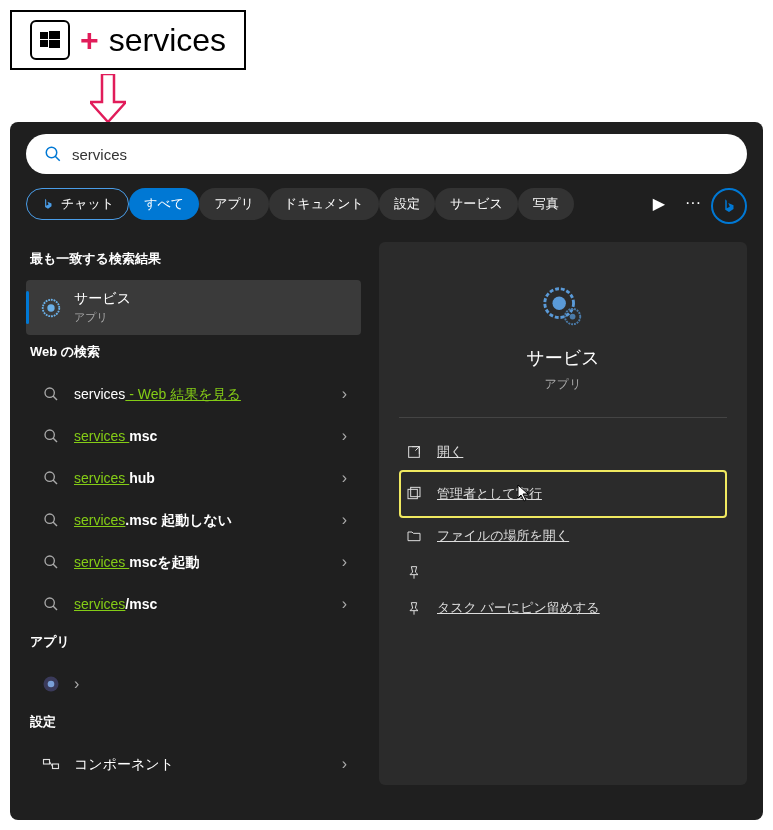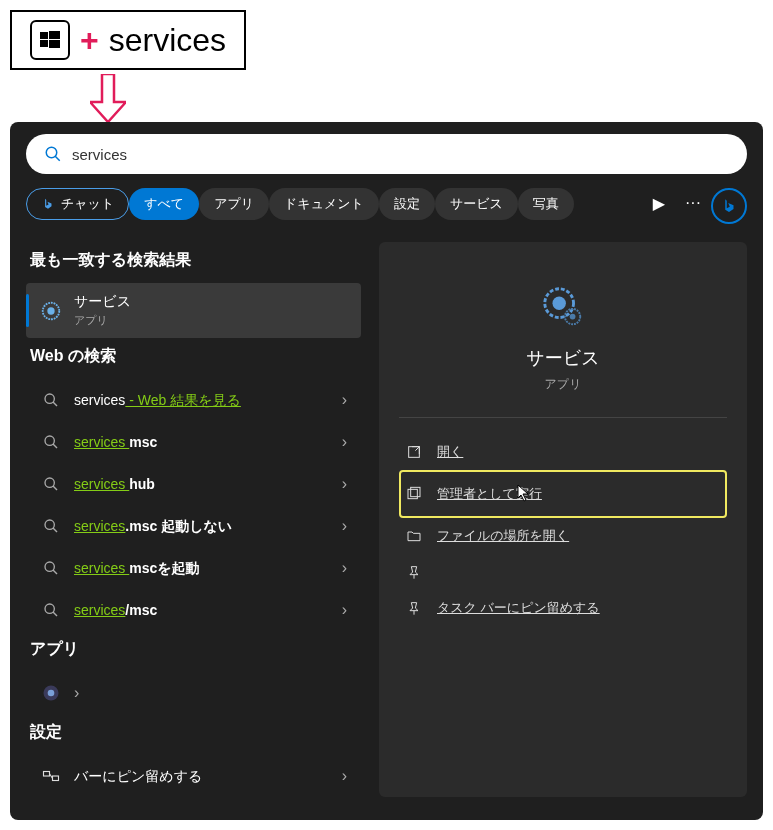--- a/index.html
+++ b/index.html
@@ -50,21 +50,21 @@
     .play-btn, .more-btn { color: #fff; padding: 6px 10px; cursor: pointer; }
     .bing-circle {
       width: 36px; height: 36px; border-radius: 50%; border: 2px solid #0078d4;
       display: flex; align-items: center; justify-content: center; cursor: pointer;
     }
     
     .content-row { display: flex; gap: 18px; margin-top: 18px; }
     .left-col { width: 335px; }
     .right-col { flex: 1; background: #2b2b2b; border-radius: 6px; padding: 20px; }
     
-    .section-header { color: #fff; font-size: 16px; font-weight: 600; padding: 8px 4px 12px; }
+    .section-header { color: #fff; font-size: 13px; font-weight: 600; padding: 8px 4px 12px; }
     
     .result-item {
       display: flex; align-items: center; padding: 10px 14px; border-radius: 4px; cursor: pointer;
       color: #fff; gap: 12px;
     }
     .result-item.selected { background: #3a3a3a; position: relative; }
     .result-item.selected::before {
       content: ''; position: absolute; left: 0; top: 20%; bottom: 20%; width: 3px;
       background: #0078d4; border-radius: 2px;
     }
@@ -252,21 +252,21 @@
 
       <div class="section-header">設定</div>
       <div class="result-item">
         <div class="result-icon">
             <svg width="18" height="18" viewBox="0 0 24 24">
               <rect x="2" y="6" width="8" height="6" fill="none" stroke="#ddd" stroke-width="1.5"></rect>
               <rect x="14" y="12" width="8" height="6" fill="none" stroke="#ddd" stroke-width="1.5"></rect>
               <path d="M10 9 L14 15" stroke="#ddd" stroke-width="1.5"></path>
             </svg>
           </div>
-        <div class="result-text"><span class="result-title">バーにピン留めする</span></div>
+        <div class="result-text"><span class="result-title">コンポーネント</span></div>
         <span class="chevron">›</span>
       </div>
     </div>
 
     <div class="right-col">
       <div class="preview-icon">
         <svg width="46" height="46" viewBox="0 0 48 48">
           <circle cx="20" cy="20" r="15" fill="none" stroke="#5a9ad8" stroke-width="3" stroke-dasharray="4 2"></circle>
           <circle cx="20" cy="20" r="7" fill="#5a9ad8"></circle>
           <circle cx="34" cy="34" r="8" fill="none" stroke="#4a7aa8" stroke-width="2" stroke-dasharray="2 1"></circle>

